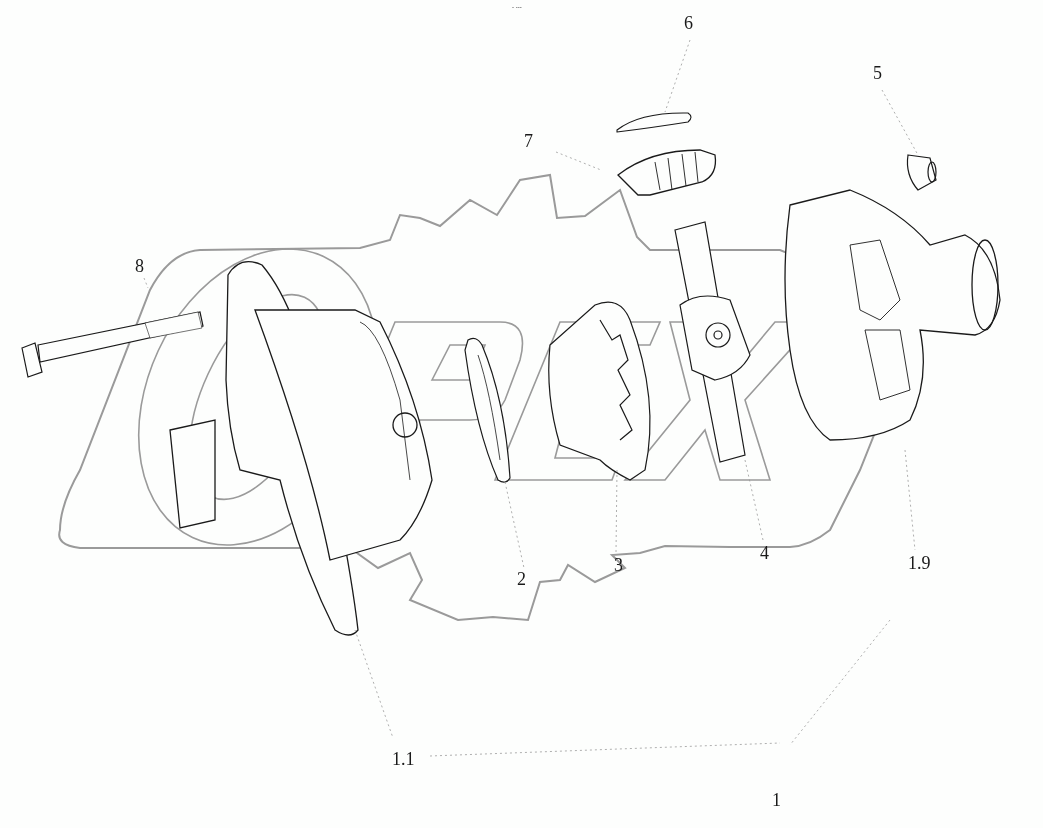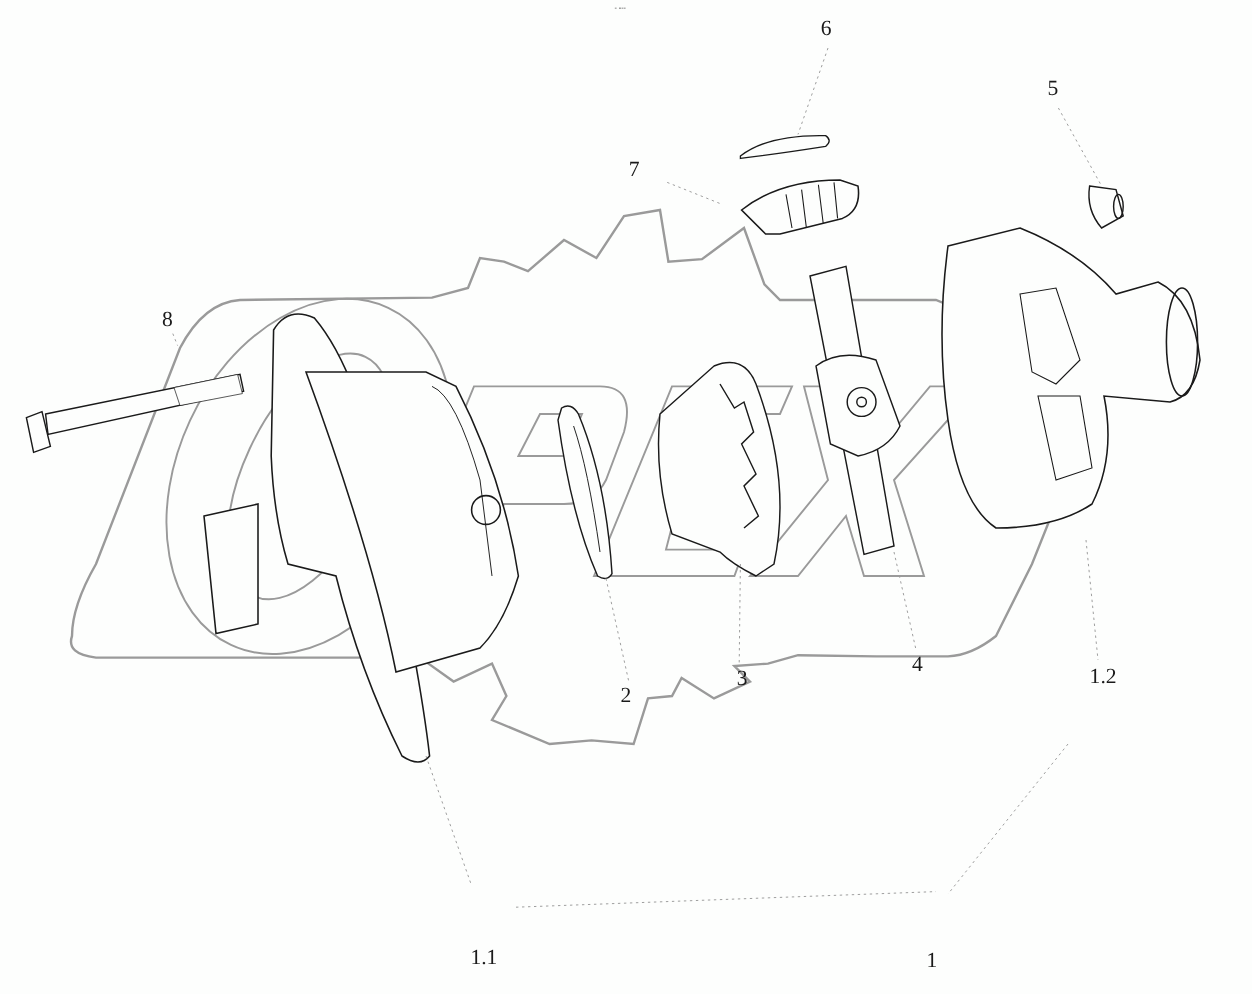--- a/index.html
+++ b/index.html
@@ -96,16 +96,16 @@
 
   <div class="mark" style="left:512px;top:4px;">- ---</div>
 
   <div class="callout" style="left:684px;top:14px;">6</div>
   <div class="callout" style="left:873px;top:64px;">5</div>
   <div class="callout" style="left:524px;top:132px;">7</div>
   <div class="callout" style="left:135px;top:257px;">8</div>
   <div class="callout" style="left:517px;top:570px;">2</div>
   <div class="callout" style="left:614px;top:556px;">3</div>
   <div class="callout" style="left:760px;top:544px;">4</div>
-  <div class="callout" style="left:908px;top:554px;">1.2</div>
-  <div class="callout" style="left:392px;top:788px;text-align:right;">1.1</div>
+  <div class="callout" style="left:908px;top:554px;">1.9</div>
+  <div class="callout" style="left:392px;top:750px;text-align:right;">1.1</div>
   <div class="callout" style="left:772px;top:791px;">1</div>
 </div>
 
 </body></html>

